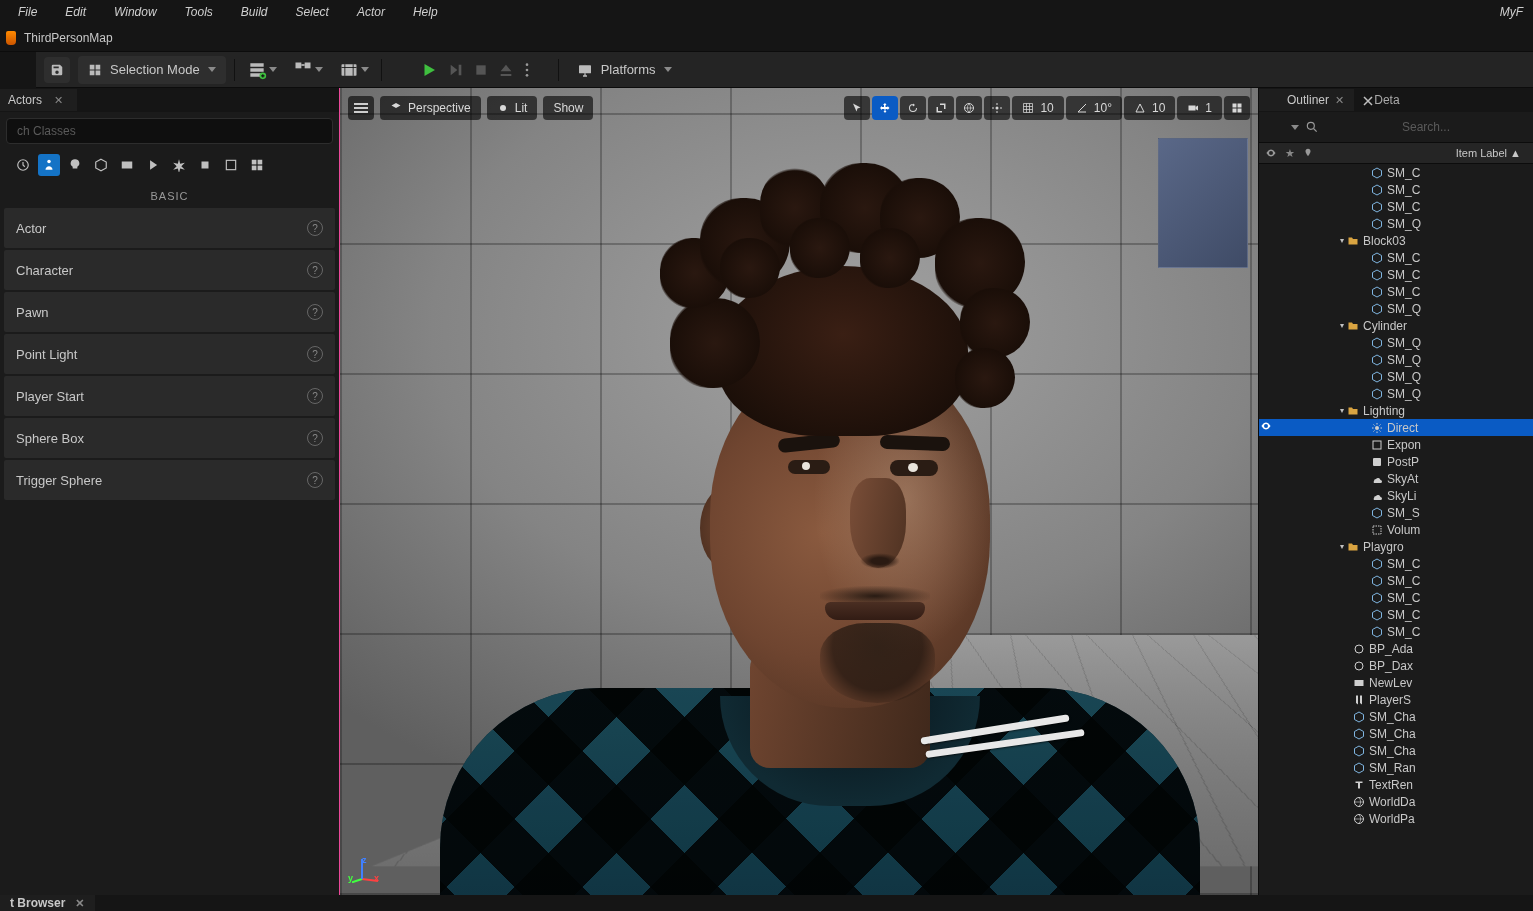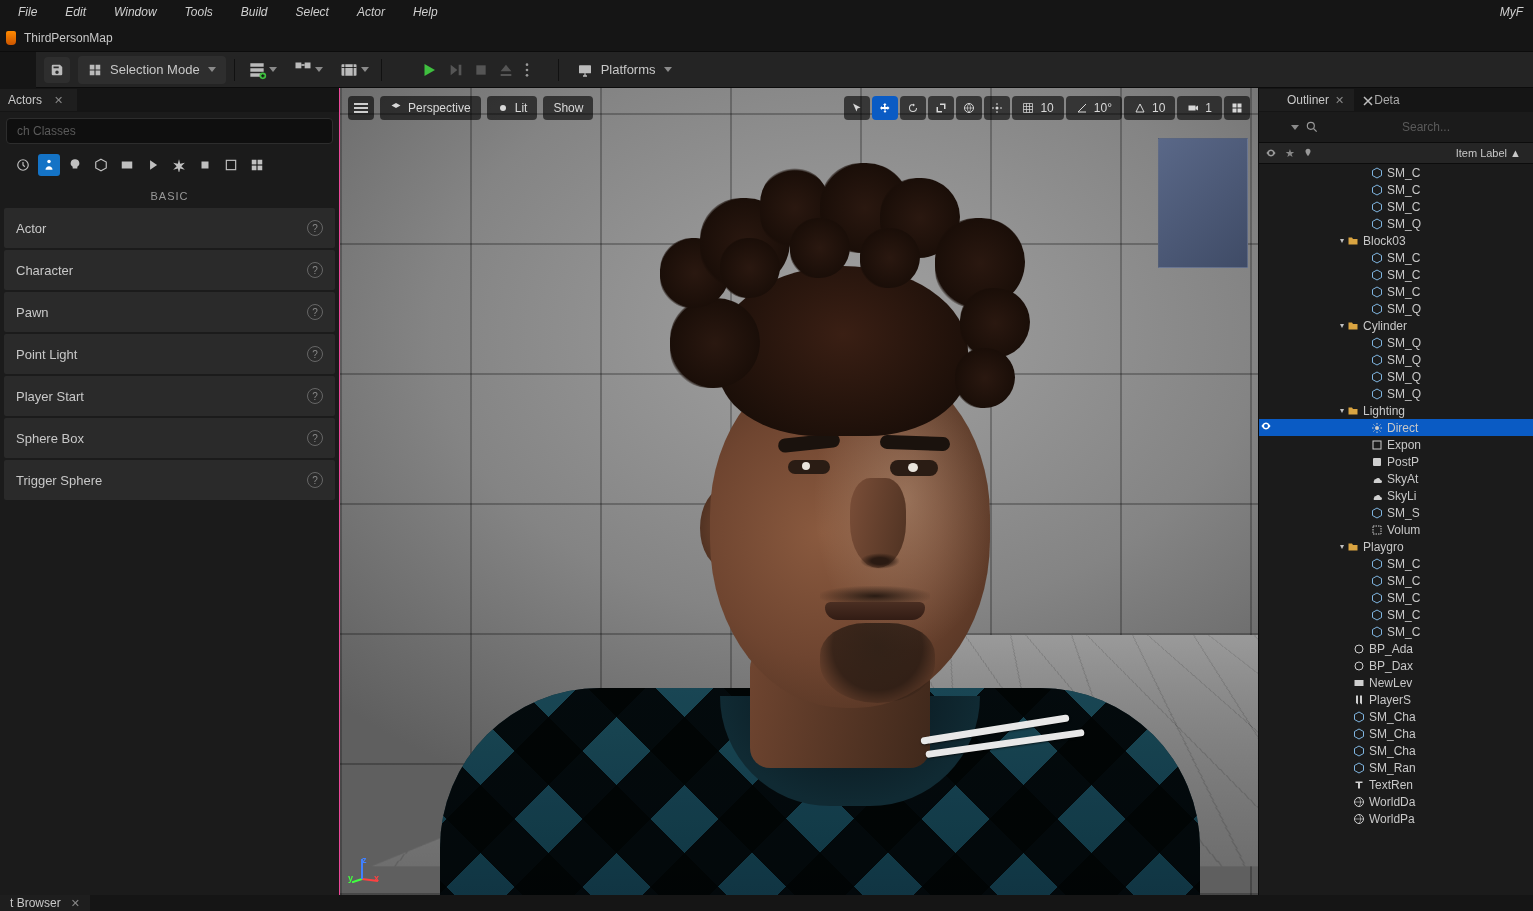--- a/index.html
+++ b/index.html
@@ -148,21 +148,21 @@
 .tree { flex:1; overflow:hidden; font-size:12px;}
 .tree-row { height:17px; display:flex; align-items:center; padding-right:4px; white-space:nowrap; overflow:hidden;}
 .tree-row.sel { background:#0a5bc4;}
 .tree-row .vis { width:18px; text-align:center;}
 .tree-row svg { width:12px; height:12px; margin-right:4px;}
 .tree-row .fold { width:10px; font-size:8px; color:#c0c0c0; text-align:center;}
 .tree-row .fic { fill:#d9a441;}
 .tree-row .smic { fill:#7fb5e0;}
 .tree-row .lic { fill:#cfcfcf;}
 
-.bottombar { height:16px; background:#151515; display:flex; align-items:center; font-size:12px;}
+.bottombar { height:16px; background:#151515; display:flex; align-items:center; font-size:12px;font-weight:bold;}
 .bottombar .bt { padding:0px 10px; background:#1e1e1e; display:flex; gap:10px; align-items:center; height:100%;}
 .bottombar .close { color:#888; font-size:11px;}
 </style>
 </head>
 <body>
 
 <div class="menubar">
   <div class="menus" id="menus">
       <span>File</span>
       <span>Edit</span>

